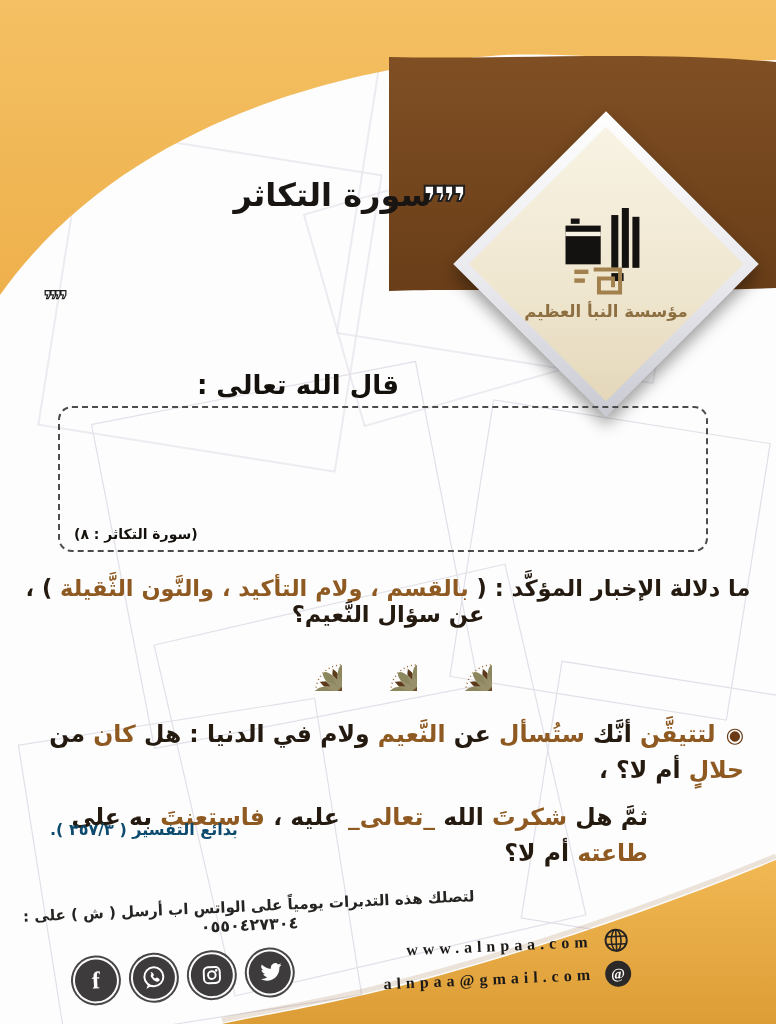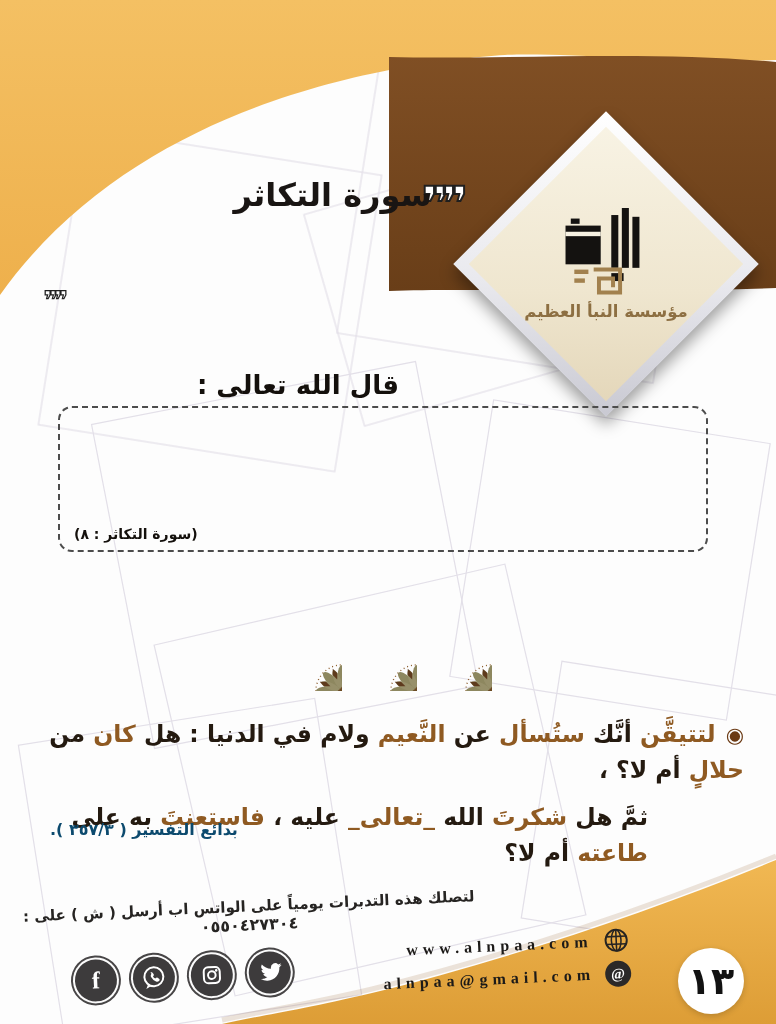--- a/index.html
+++ b/index.html
@@ -189,20 +189,23 @@
   <div class="title">
     <div class="title-l2">سورة التكاثر</div>
   </div>
   <div class="quotes-bottom">❞❞</div>
 
   <div class="lead-in">قال الله تعالى :</div>
   <div class="verse-box">
     <div class="verse-ref">(سورة التكاثر : ٨)</div>
   </div>
 
+  <div class="question">
+    <span class="c-dark">ما دلالة الإخبار المؤكَّد : ( </span><span class="c-brown">بالقسم ، ولام التأكيد ، والنَّون الثَّقيلة</span><span class="c-dark"> ) ، عن سؤال النَّعيم؟</span>
+  </div>
 
   <div class="rosettes">
     <svg width="58" height="58" viewBox="-30 -30 60 60">
         <use href="#rosette"></use>
       </svg>
     <svg width="58" height="58" viewBox="-30 -30 60 60">
         <use href="#rosette"></use>
       </svg>
     <svg width="58" height="58" viewBox="-30 -30 60 60">
         <use href="#rosette"></use>
@@ -262,15 +265,14 @@
           </svg>
         </div>
         <div class="contact-row">
           <span>alnpaa@gmail.com</span>
           <span class="at-icon">@</span>
         </div>
       </div>
     </div>
   </div>
 
-  <div class="page-badge">١٣</div>
 
 </div>
 
 </body></html>

